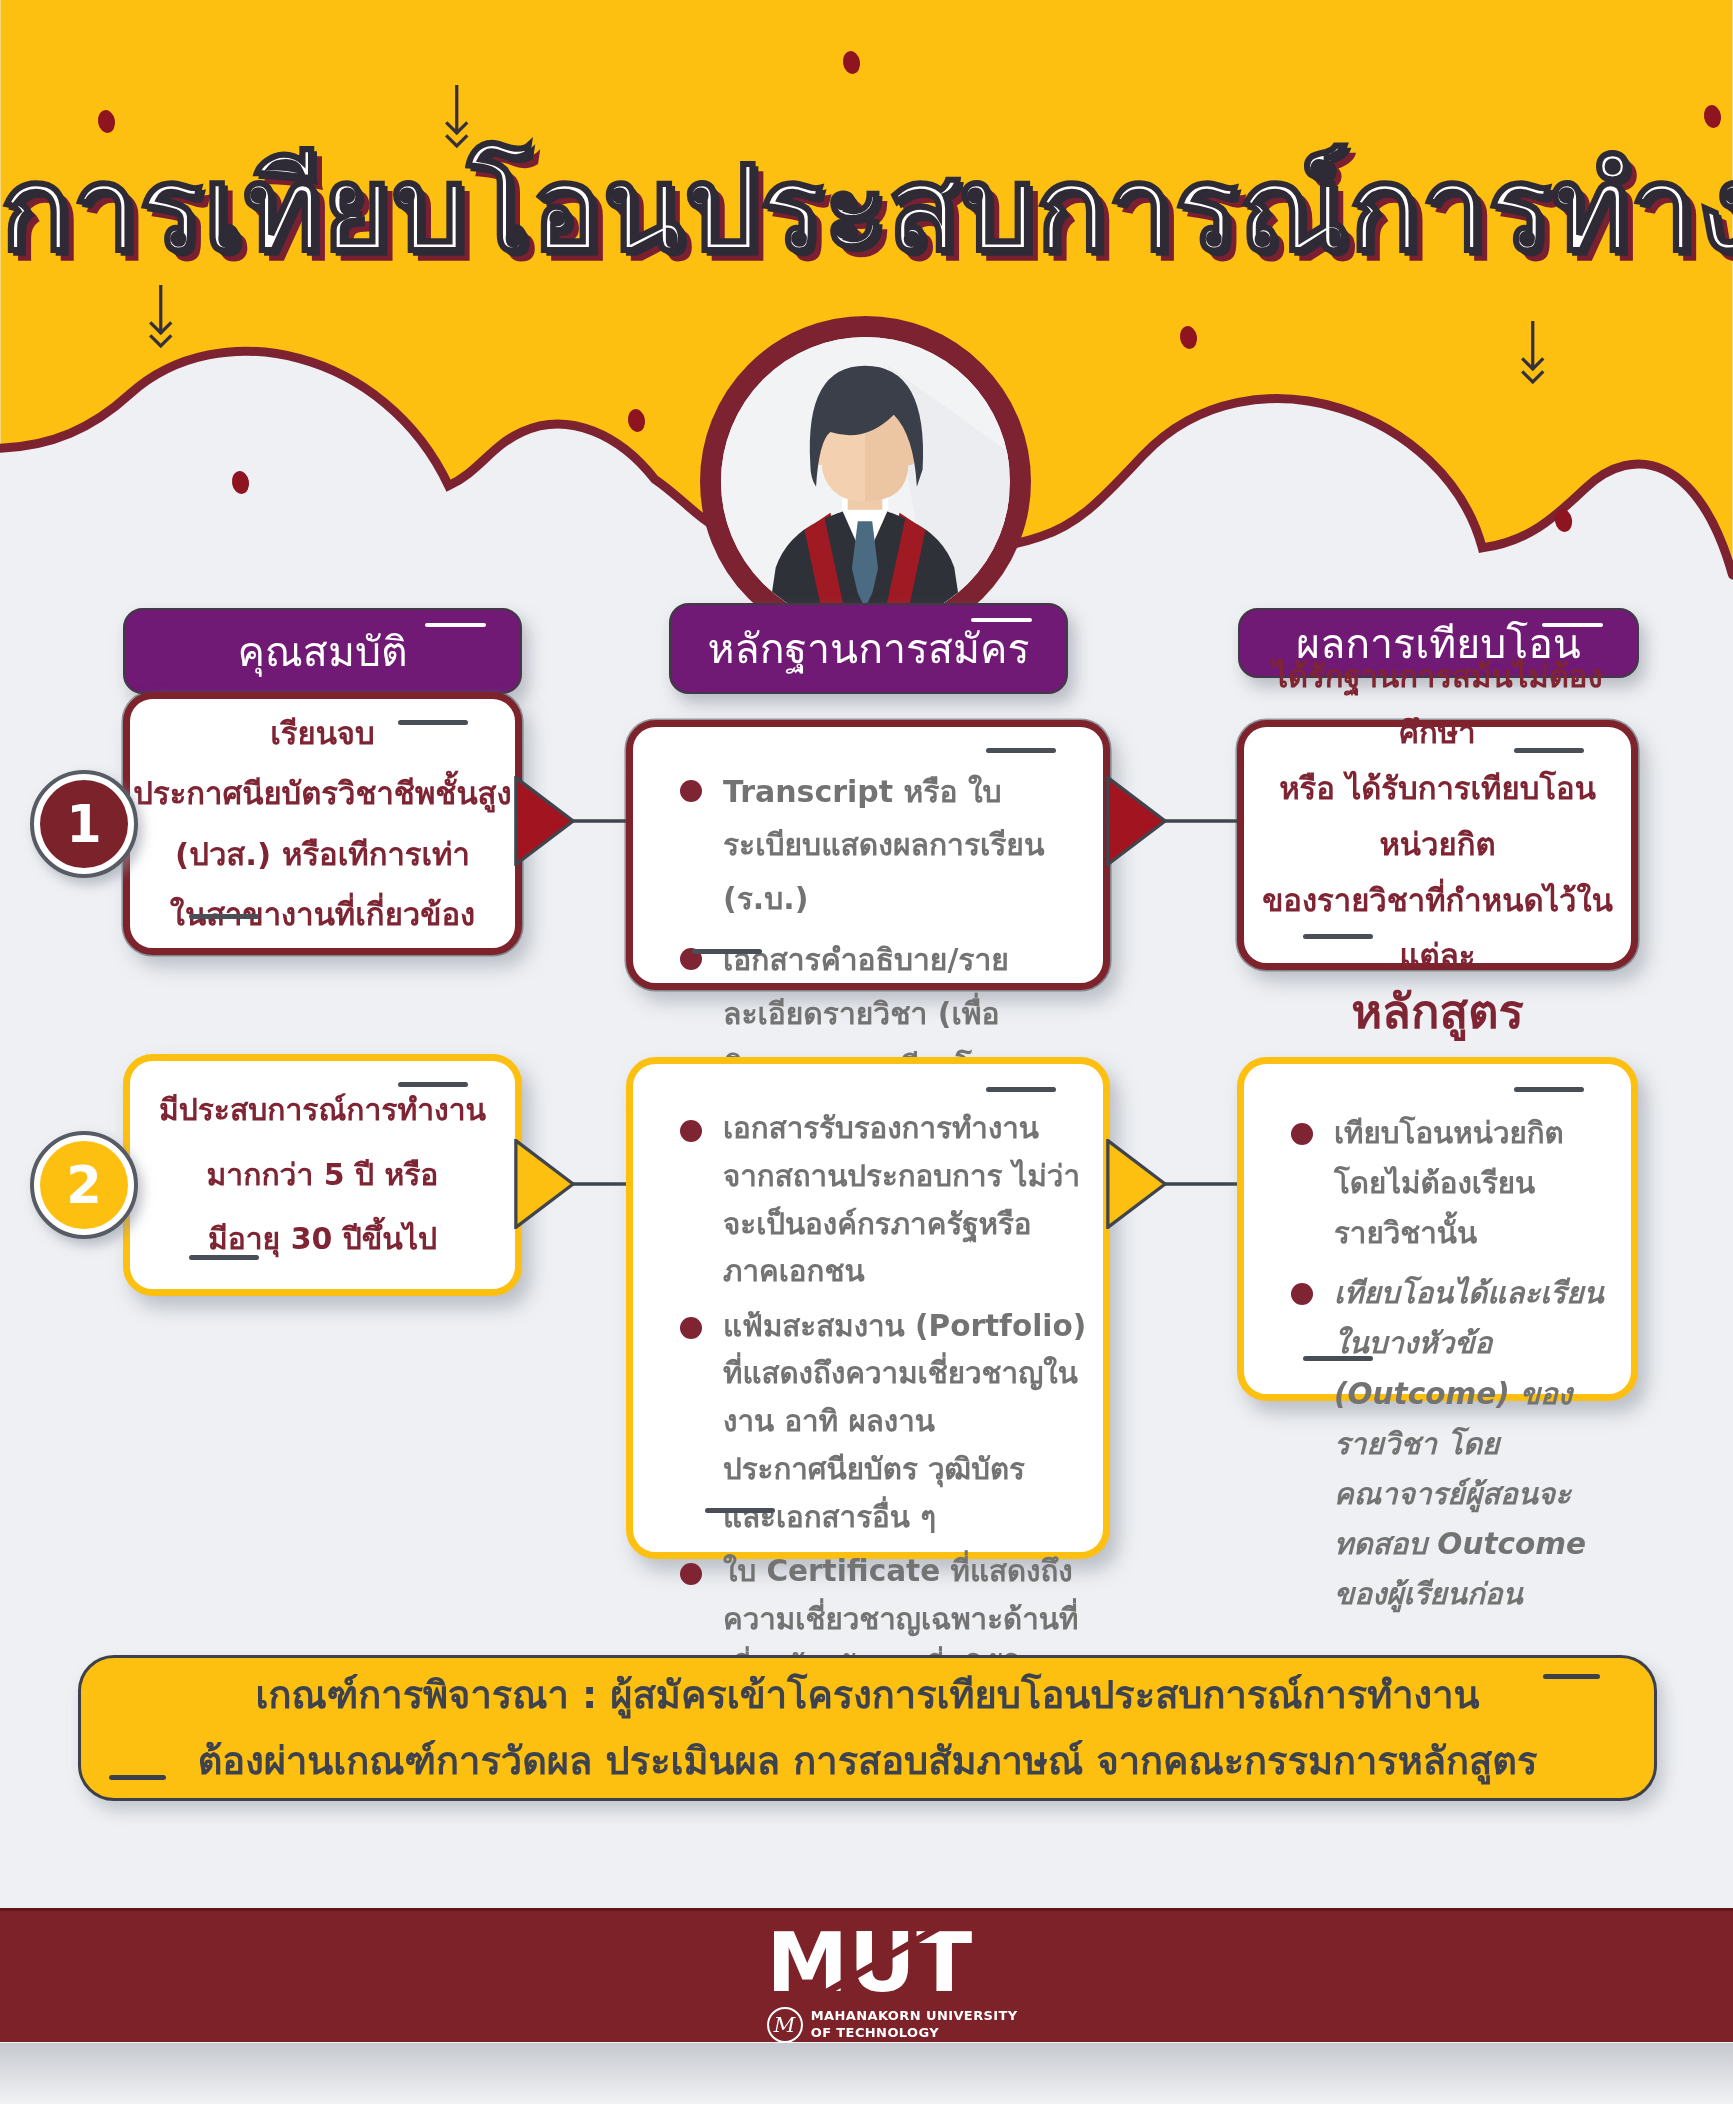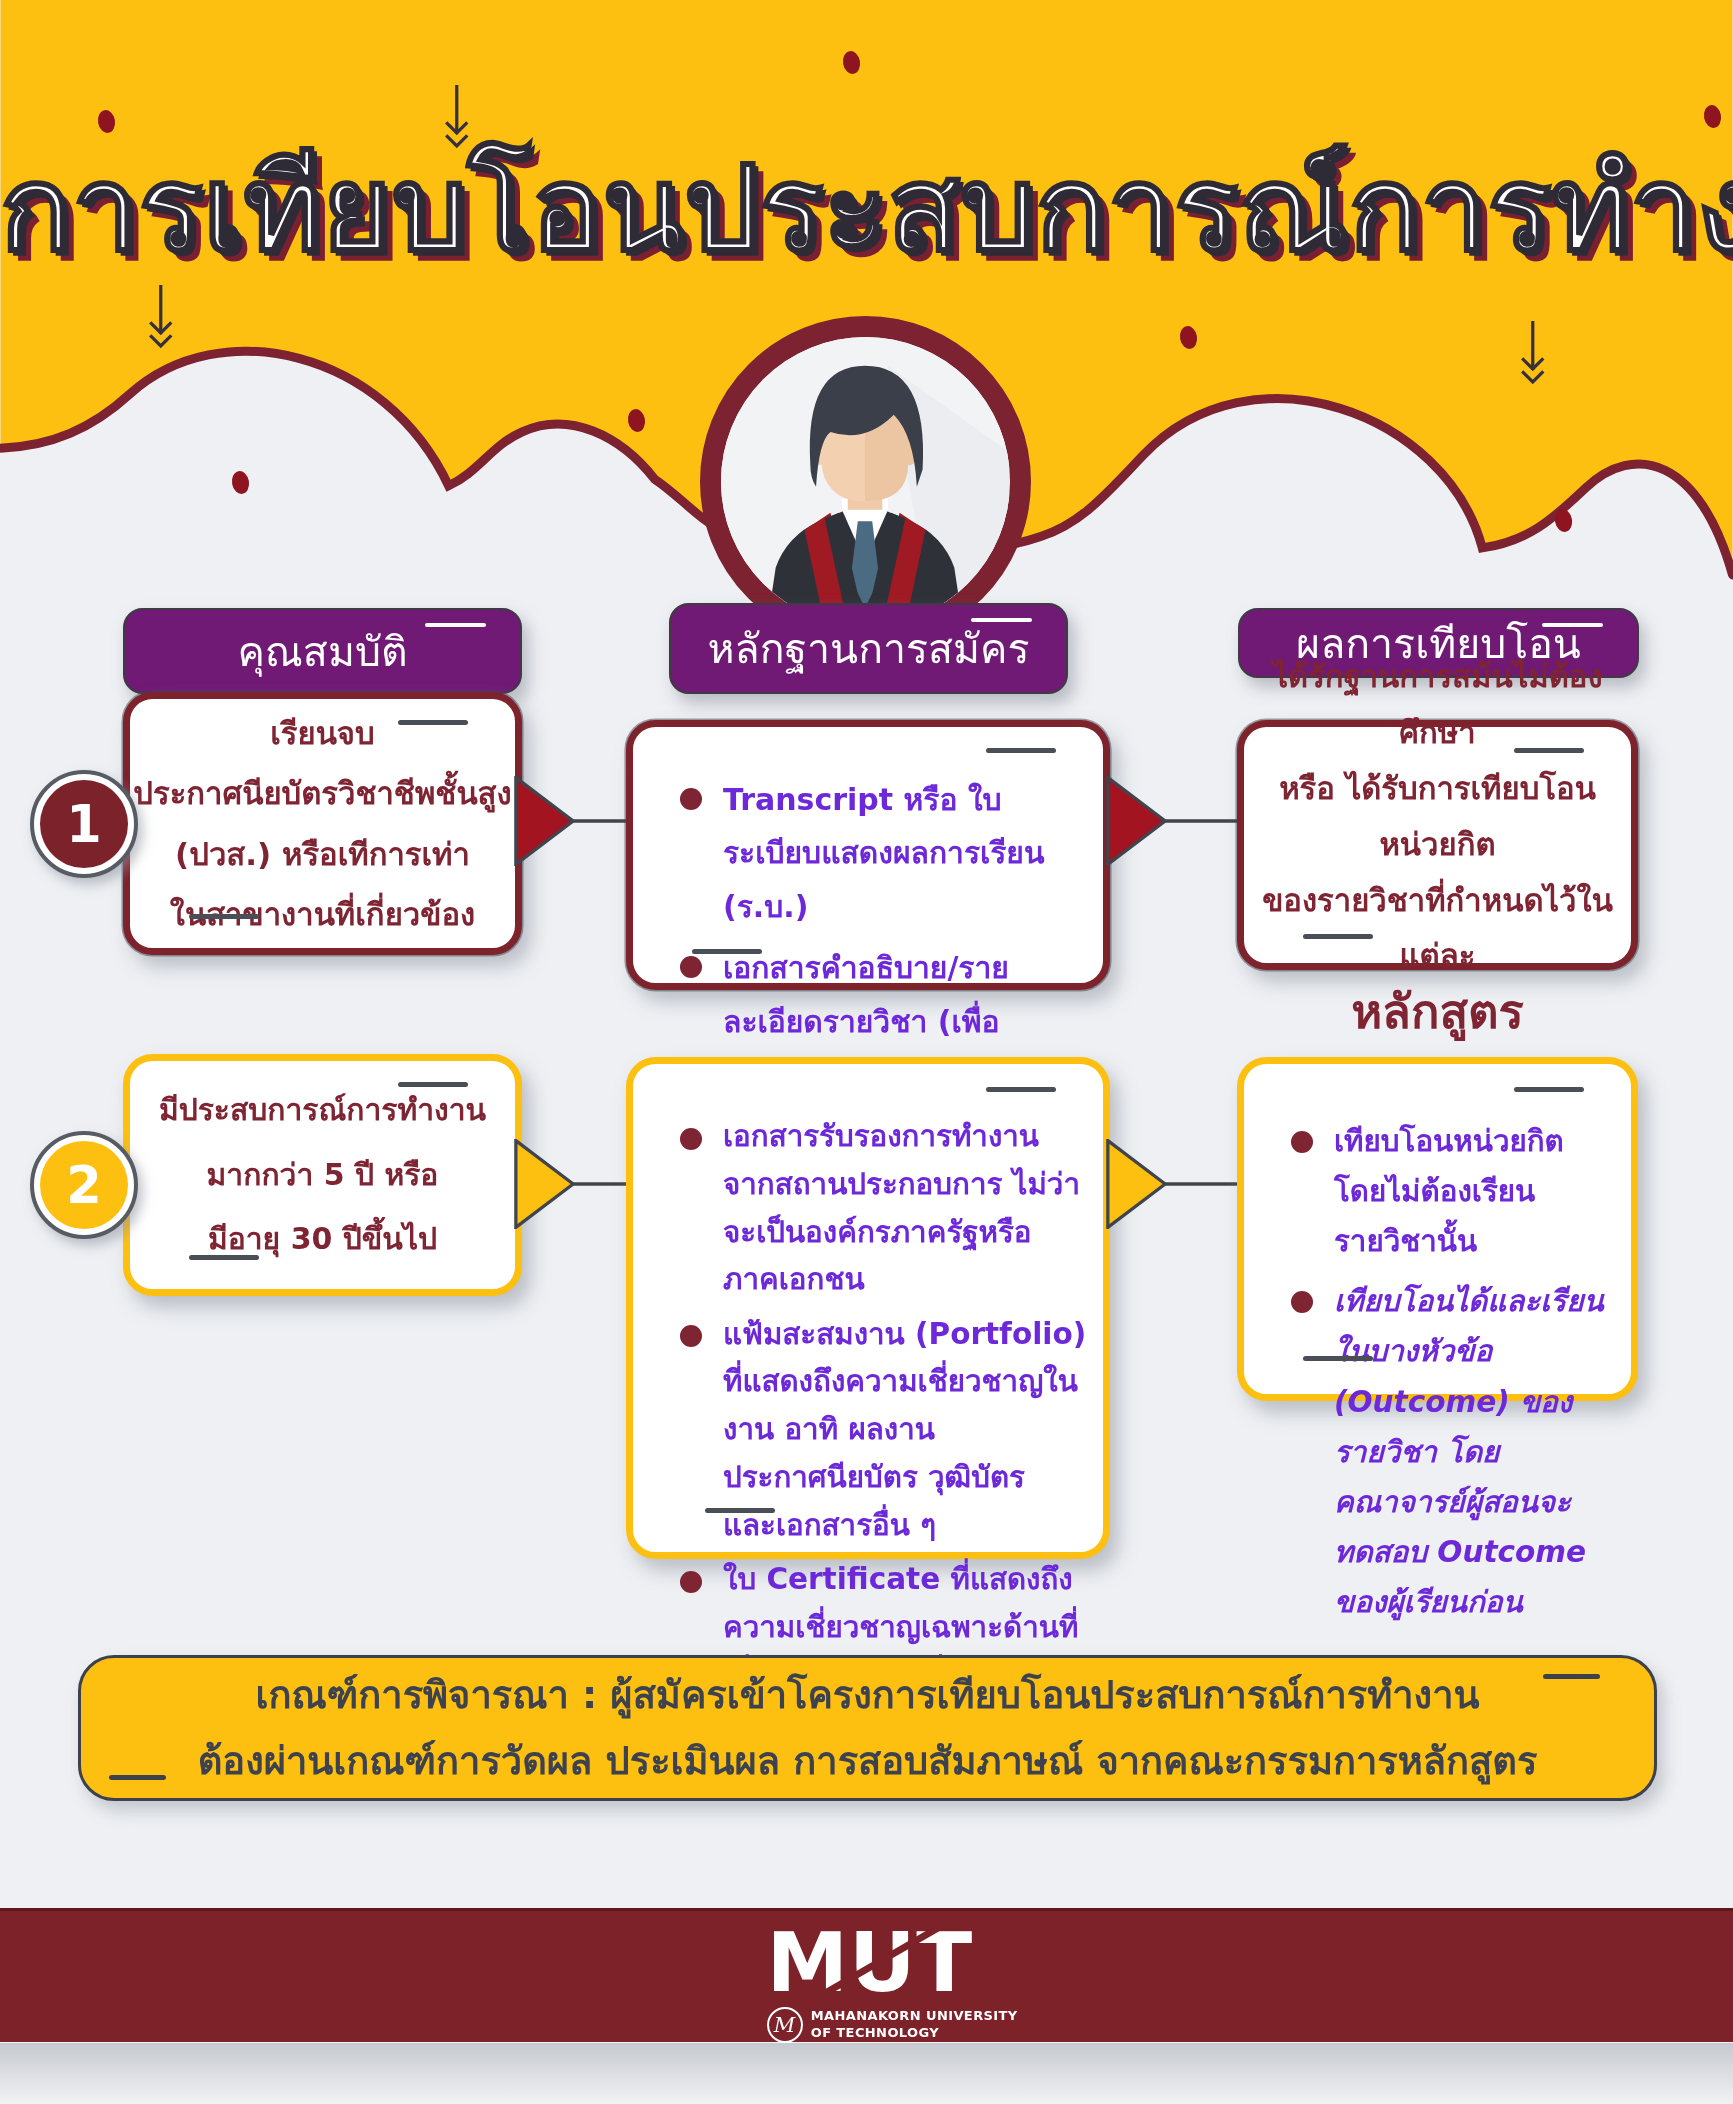--- a/index.html
+++ b/index.html
@@ -36,21 +36,21 @@
   .card { position: absolute; background: #ffffff; border-radius: 29.5px; z-index: 4;
           box-shadow: 8.2px 11.5px 18px rgba(140,146,158,0.5); }
   .card.maroon { border: 7.4px solid #7e222c; box-shadow: 0 0 0 1.6px rgba(63,68,77,.5), 8.2px 11.5px 18px rgba(140,146,158,0.5); }
   .card.yellow { border: 7.4px solid #fdc011; }
 
   .center-lines { display: flex; flex-direction: column; justify-content: center;
                   align-items: center; height: 100%; color: #7e2433; font-weight: bold;
                   font-size: 31px; line-height: 1.95; text-align: center; }
   .center-lines .line.big { font-size: 47px; line-height: 1.2; text-align: right; }
 
-  ul.blist { list-style: none; color: #6d28d9; font-weight: bold; margin-top: 8px; }
+  ul.blist { list-style: none; color: #737373; font-weight: bold; }
   ul.blist li { position: relative; padding-left: 43px; }
   .bdot { position: absolute; left: 0; top: 14.7px; width: 22px; height: 22px;
           border-radius: 50%; background: #7e2433; }
   .c12 ul.blist { padding: 38px 29.5px 0 47px; font-size: 30px; line-height: 1.78; }
   .c12 ul.blist li + li { margin-top: 8.2px; }
   .c22 ul.blist { padding: 41px 16px 0 47px; font-size: 29.5px; line-height: 1.62; }
   .c22 ul.blist li + li { margin-top: 6.5px; }
   .c23 ul.blist { padding: 44px 19.6px 0 47px; font-size: 29.5px; line-height: 1.70; }
   .c23 ul.blist li + li { margin-top: 9.8px; font-style: italic; }
 

